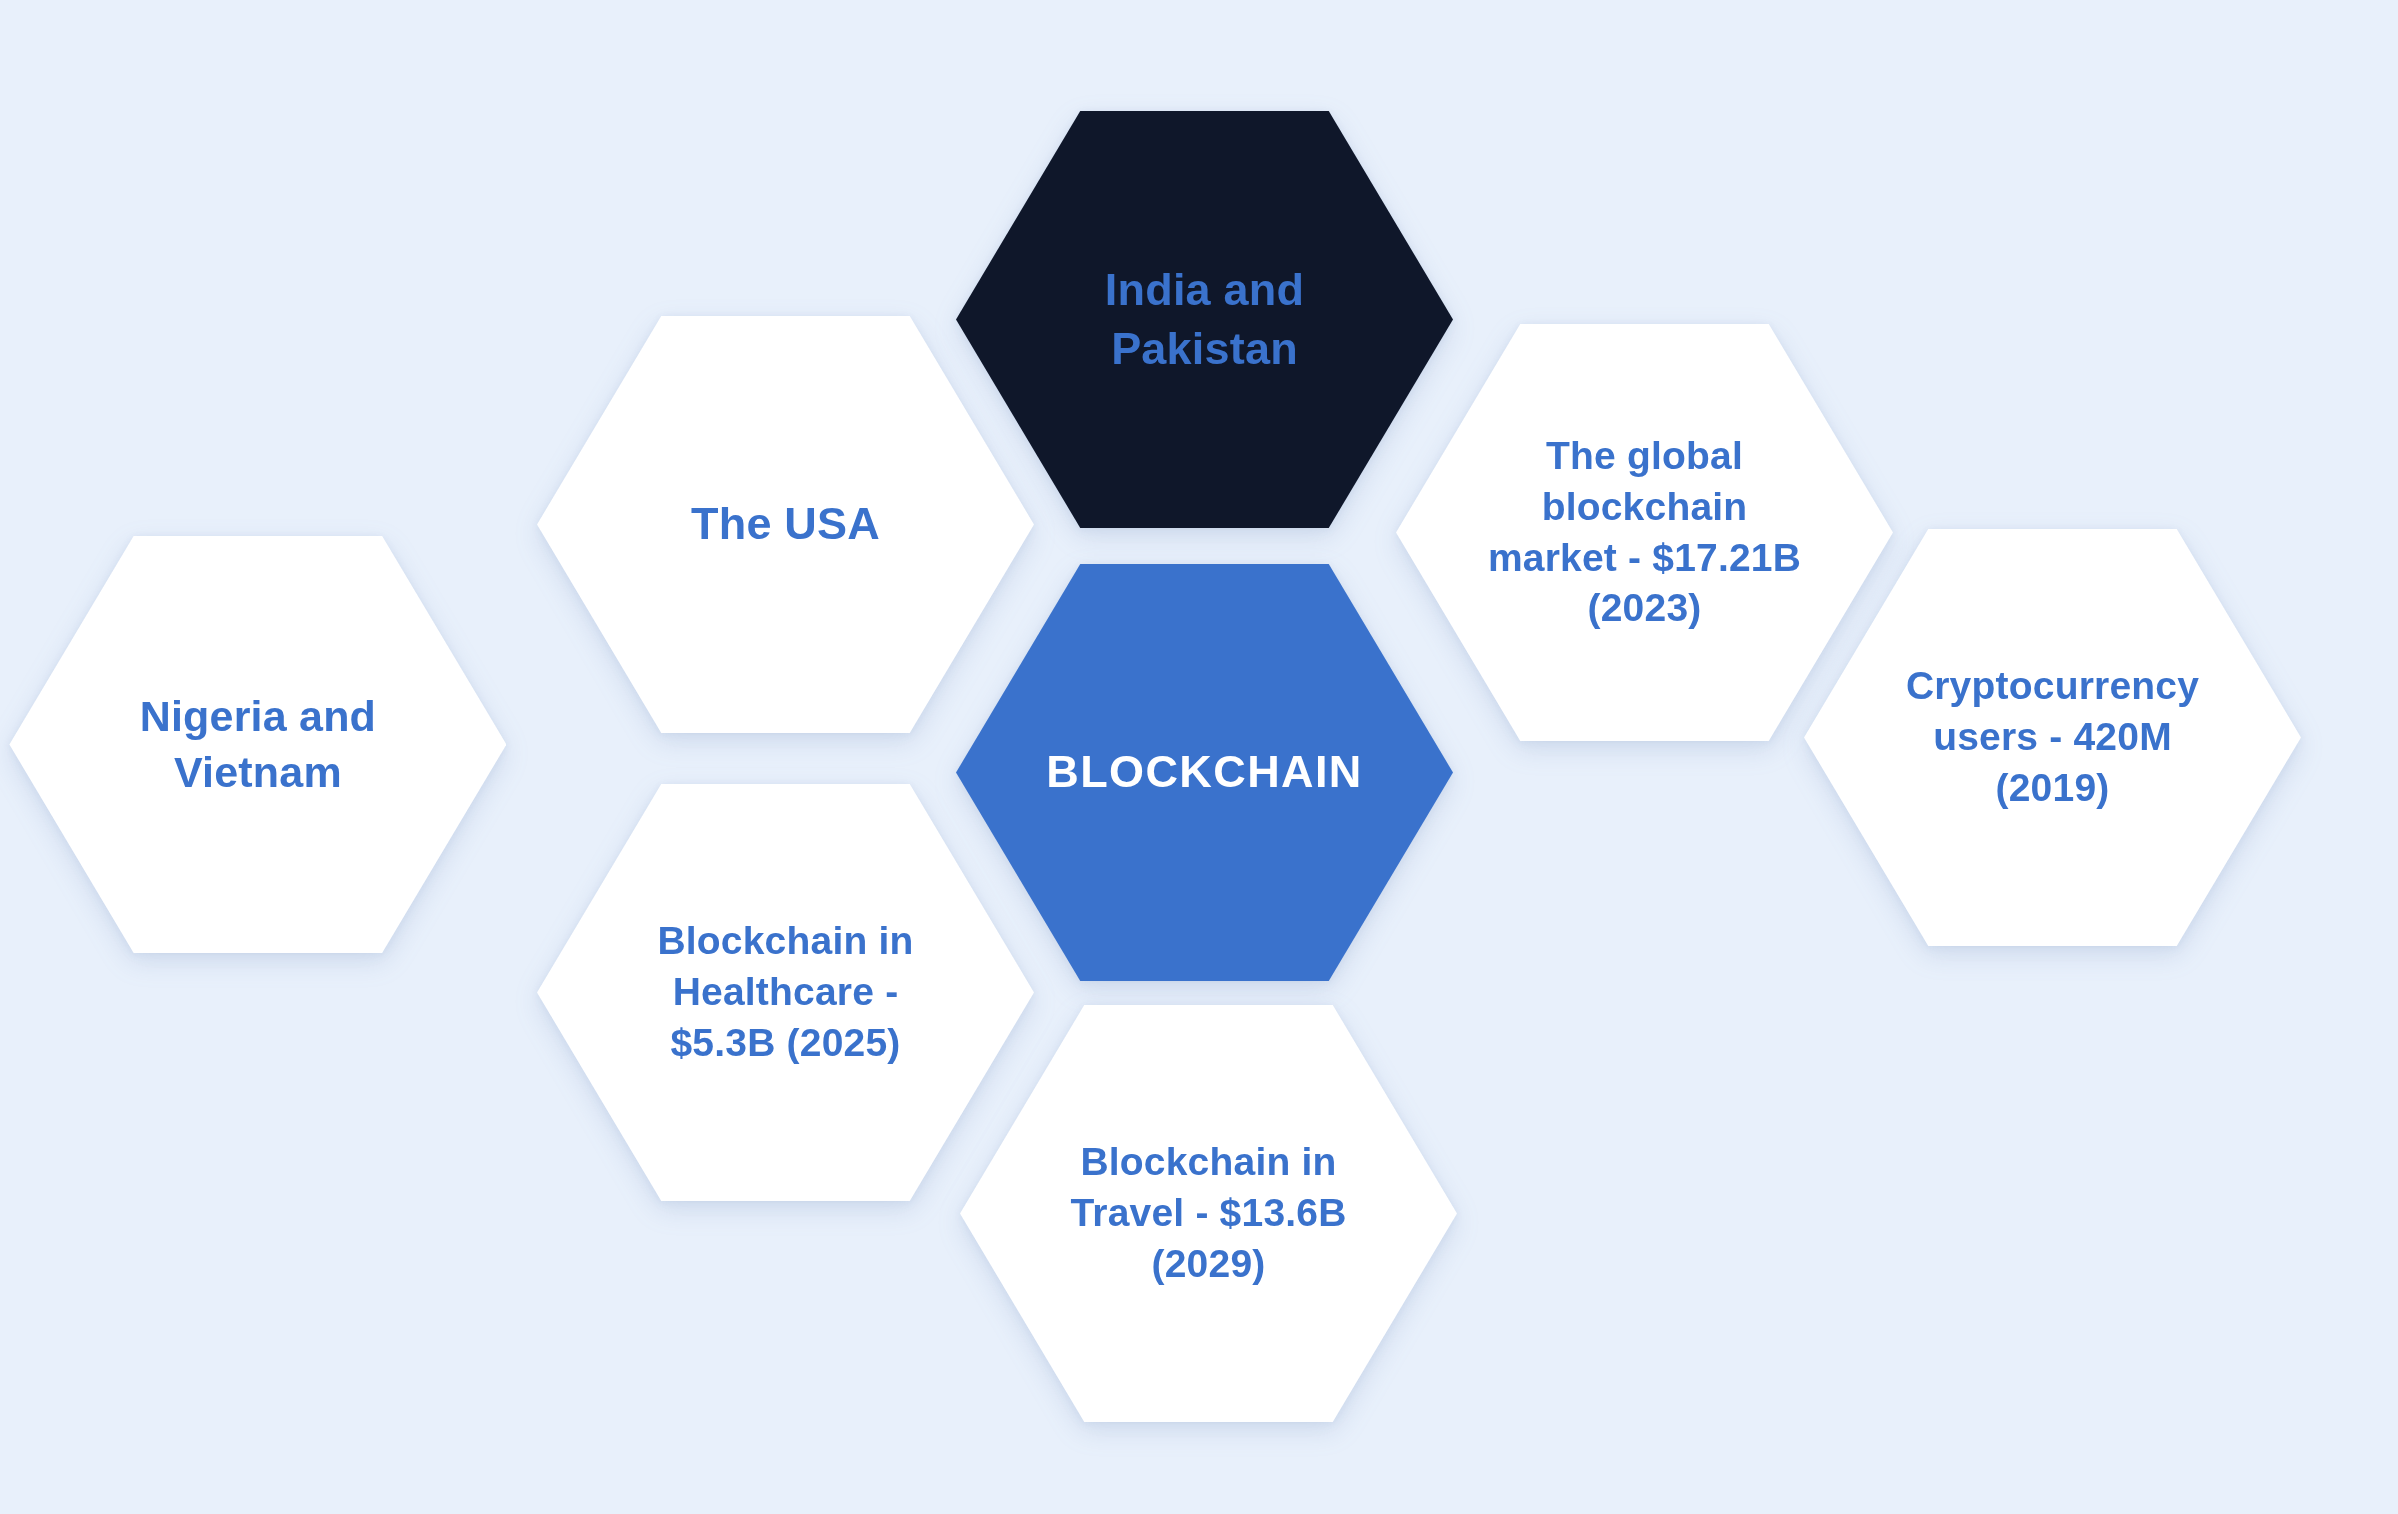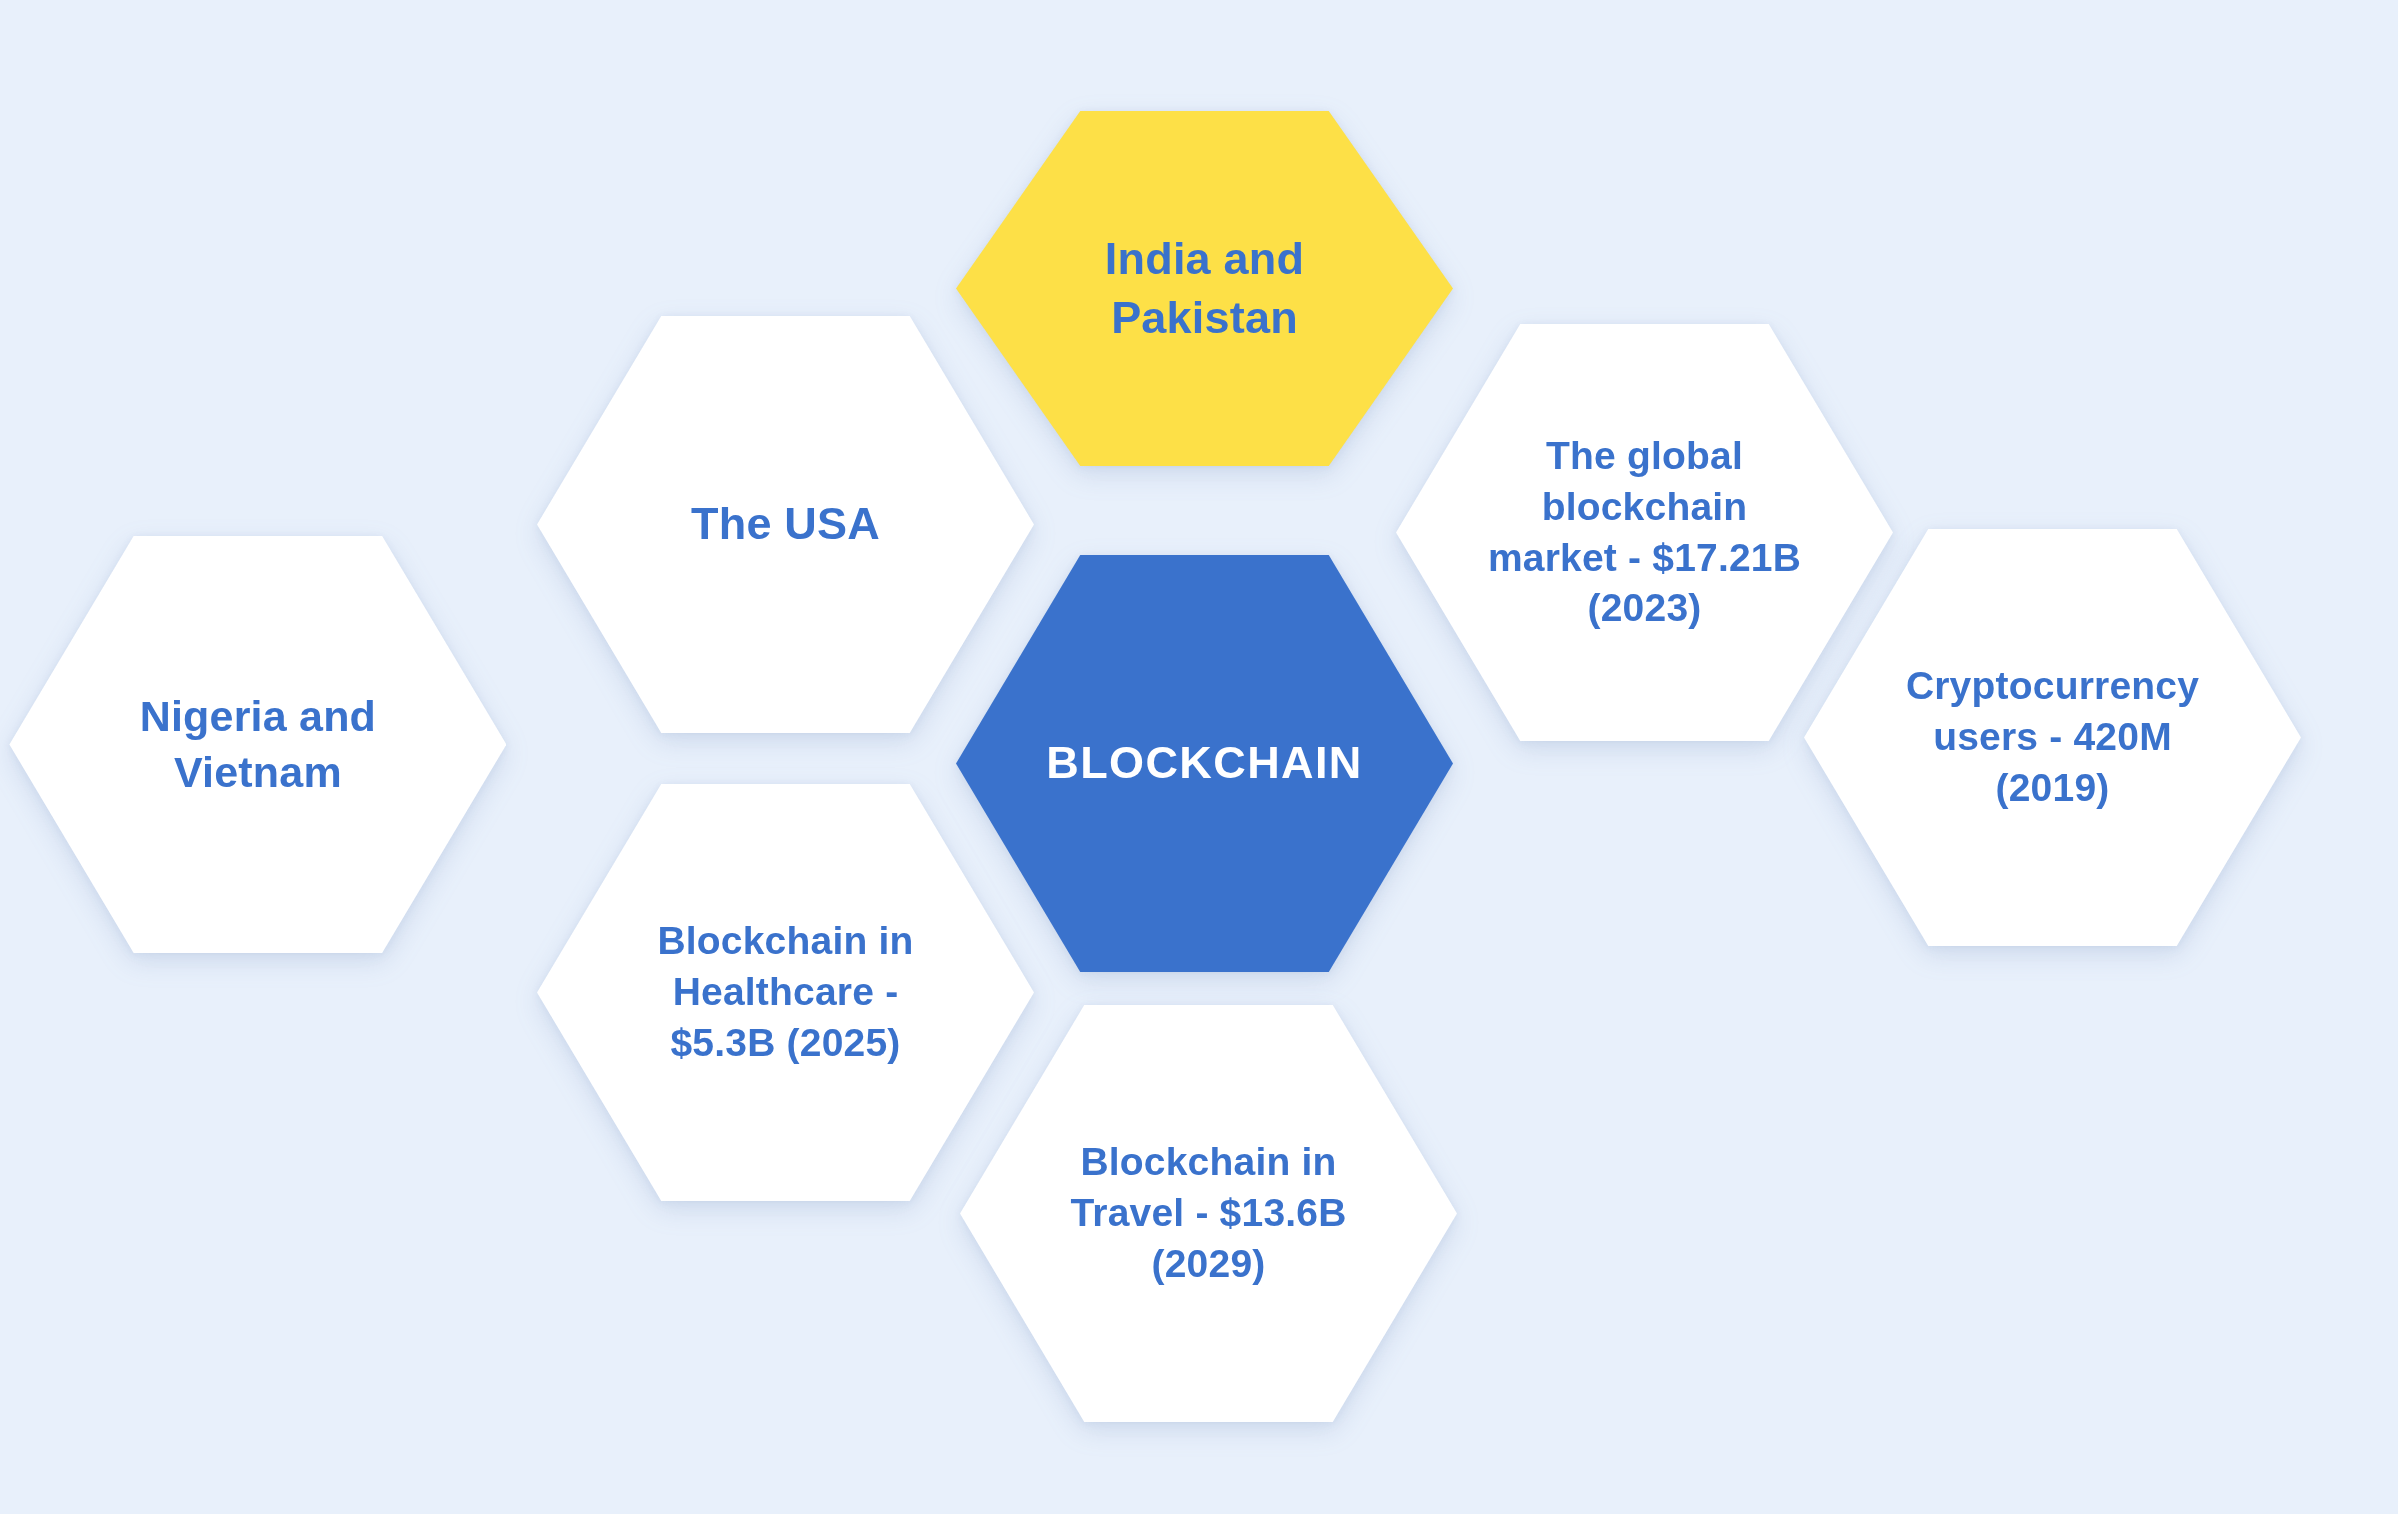--- a/index.html
+++ b/index.html
@@ -39,20 +39,21 @@
     position: absolute;
     filter: drop-shadow(0px 9.4px 13px rgba(86, 118, 175, 0.16))
             drop-shadow(0px 1.9px 3.7px rgba(86, 118, 175, 0.10));
   }
 
   .hex-white {
     background: #ffffff;
   }
   .hex-accent {
     background: #3a72cc;
+    margin-top: 9px;
   }
 
   .hex-label {
     text-align: center;
     font-weight: bold;
     line-height: 1.30;
     padding: 0 17%;
     box-sizing: border-box;
     letter-spacing: 0.2px;
     word-break: normal;
@@ -88,21 +89,21 @@
     </div>
   </div>
 
   <div class="hex-wrap" style="left:537px; top:784px; width:497px; height:417px;">
     <div class="hex hex-white" style="left: 0px; top: 0px; width: 497px; height: 417px; background: rgb(255, 255, 255);">
       <div class="hex-label label-blue t-md" style="color: rgb(58, 114, 204);">Blockchain in Healthcare - $5.3B (2025)</div>
     </div>
   </div>
 
   <div class="hex-wrap" style="left:956px; top:111px; width:497px; height:417px;">
-    <div class="hex hex-white" style="left: 0px; top: 0px; width: 497px; height: 355px; background: #fde047; justify-content: center;">
+    <div class="hex hex-white" style="left: 0px; top: 0px; width: 497px; height: 417px; background: #0f172a; justify-content: center;">
       <div class="hex-label label-blue t-xl" style="color: rgb(58, 114, 204);">India and Pakistan</div>
     </div>
   </div>
 
   <div class="hex-wrap" style="left:956px; top:555px; width:497px; height:417px;">
     <div class="hex hex-accent" style="left: 0px; top: 0px; width: 497px; height: 417px; background: rgb(58, 114, 204);">
       <div class="hex-label label-white t-xl" style="color: rgb(255, 255, 255);">BLOCKCHAIN</div>
     </div>
   </div>
 

